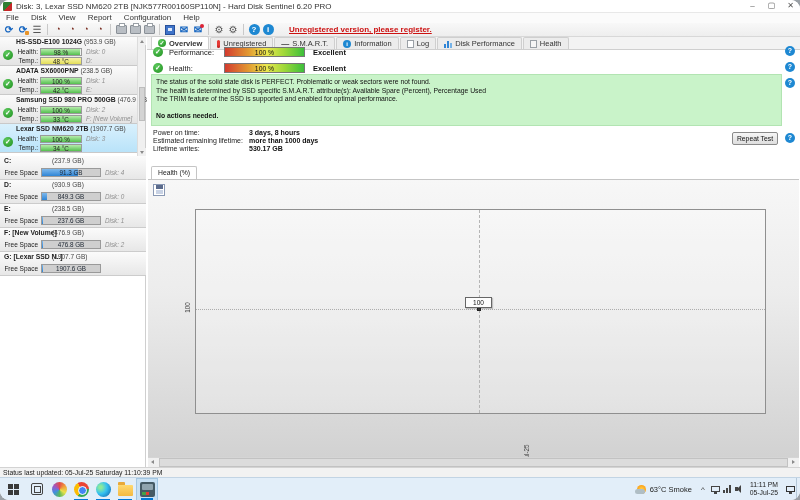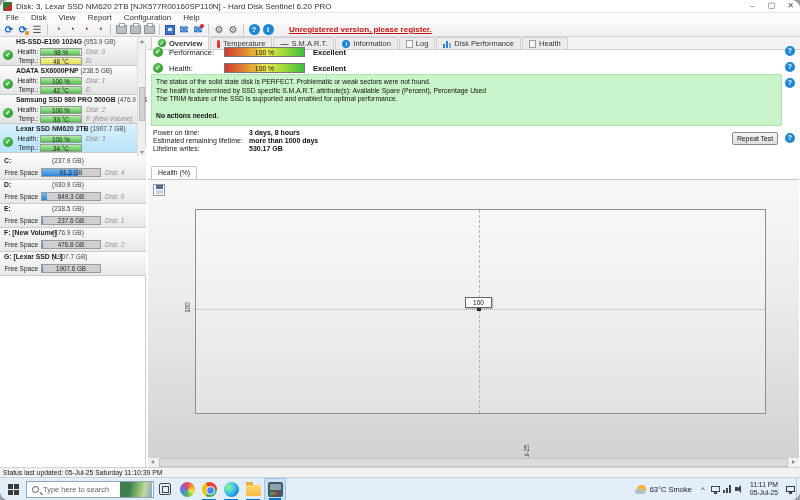--- a/index.html
+++ b/index.html
@@ -430,21 +430,21 @@
     </div>
 
     <div class="panel">
       <div class="tabbar">
         <span class="tab active">
             <span class="tico ico-check">✓</span>
             <span>Overview</span>
           </span>
         <span class="tab">
             <span class="tico ico-thermo"></span>
-            <span>Temperature</span>
+            <span>Unregistered</span>
           </span>
         <span class="tab">
             <span class="tico ico-dash">—</span>
             <span>S.M.A.R.T.</span>
           </span>
         <span class="tab">
             <span class="tico ico-info">i</span>
             <span>Information</span>
           </span>
         <span class="tab">
@@ -545,25 +545,20 @@
 
   <div class="taskbar">
     <span class="start">
         <span class="winlogo">
           <i></i>
           <i></i>
           <i></i>
           <i></i>
         </span>
       </span>
-    <span class="search">
-      <span class="mag"></span>
-      <span class="search-text">Type here to search</span>
-      <span class="search-img"></span>
-    </span>
     <span class="tbtn">
         <span class="taskview"></span>
       </span>
     <span class="tbtn">
         <span class="photos"></span>
       </span>
     <span class="tbtn">
         <span class="chrome"></span>
         <span class="indicator"></span>
       </span>

